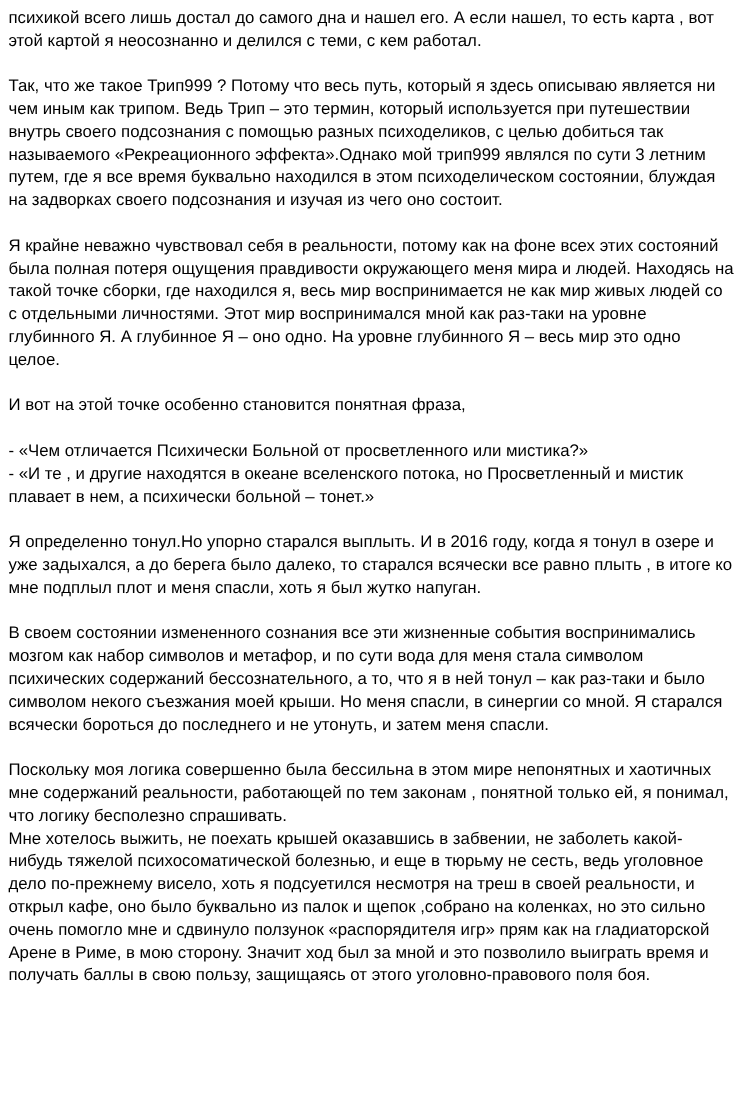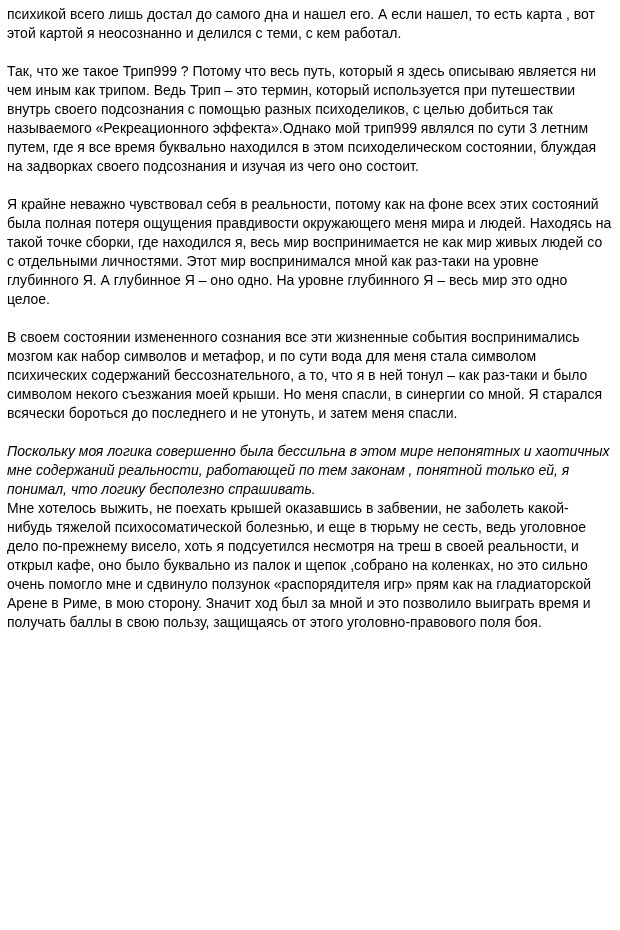--- a/index.html
+++ b/index.html
@@ -22,26 +22,29 @@
     box-sizing: border-box;
     width: 620px;
   }
   .page p {
     margin: 0 0 19px 0;
     white-space: pre-wrap;
     text-align: left;
   }
   .page p.tight {
     margin-bottom: 0;
-    font-style: italic;
   }
 </style>
 </head>
 <body>
 
 <div class="page">
   <p>психикой всего лишь достал до самого дна и нашел его. А если нашел, то есть карта , вот этой картой я неосознанно и делился с теми, с кем работал.</p>
   <p>Так, что же такое Трип999 ? Потому что весь путь, который я здесь описываю является ни чем иным как трипом. Ведь Трип – это термин, который используется при путешествии внутрь своего подсознания с помощью разных психоделиков, с целью добиться так называемого «Рекреационного эффекта».Однако мой трип999 являлся по сути 3 летним путем, где я все время буквально находился в этом психоделическом состоянии, блуждая на задворках своего подсознания и изучая из чего оно состоит.</p>
   <p>Я крайне неважно чувствовал себя в реальности, потому как на фоне всех этих состояний была полная потеря ощущения правдивости окружающего меня мира и людей. Находясь на такой точке сборки, где находился я, весь мир воспринимается не как мир живых людей со с отдельными личностями. Этот мир воспринимался мной как раз-таки на уровне глубинного Я. А глубинное Я – оно одно. На уровне глубинного Я – весь мир это одно целое.</p>
+  <p>И вот на этой точке особенно становится понятная фраза,</p>
+  <p>- «Чем отличается Психически Больной от просветленного или мистика?»
+- «И те , и другие находятся в океане вселенского потока, но Просветленный и мистик плавает в нем, а психически больной – тонет.»</p>
+  <p>Я определенно тонул.Но упорно старался выплыть. И в 2016 году, когда я тонул в озере и уже задыхался, а до берега было далеко, то старался всячески все равно плыть , в итоге ко мне подплыл плот и меня спасли, хоть я был жутко напуган.</p>
   <p>В своем состоянии измененного сознания все эти жизненные события воспринимались мозгом как набор символов и метафор, и по сути вода для меня стала символом психических содержаний бессознательного, а то, что я в ней тонул – как раз-таки и было символом некого съезжания моей крыши. Но меня спасли, в синергии со мной. Я старался всячески бороться до последнего и не утонуть, и затем меня спасли.</p>
   <p class="tight">Поскольку моя логика совершенно была бессильна в этом мире непонятных и хаотичных мне содержаний реальности, работающей по тем законам , понятной только ей, я понимал, что логику бесполезно спрашивать.</p>
   <p>Мне хотелось выжить, не поехать крышей оказавшись в забвении, не заболеть какой-нибудь тяжелой психосоматической болезнью, и еще в тюрьму не сесть, ведь уголовное дело по-прежнему висело, хоть я подсуетился несмотря на треш в своей реальности, и открыл кафе, оно было буквально из палок и щепок ,собрано на коленках, но это сильно очень помогло мне и сдвинуло ползунок «распорядителя игр» прям как на гладиаторской Арене в Риме, в мою сторону. Значит ход был за мной и это позволило выиграть время и получать баллы в свою пользу, защищаясь от этого уголовно-правового поля боя.</p>
 </div>
 
 </body></html>

